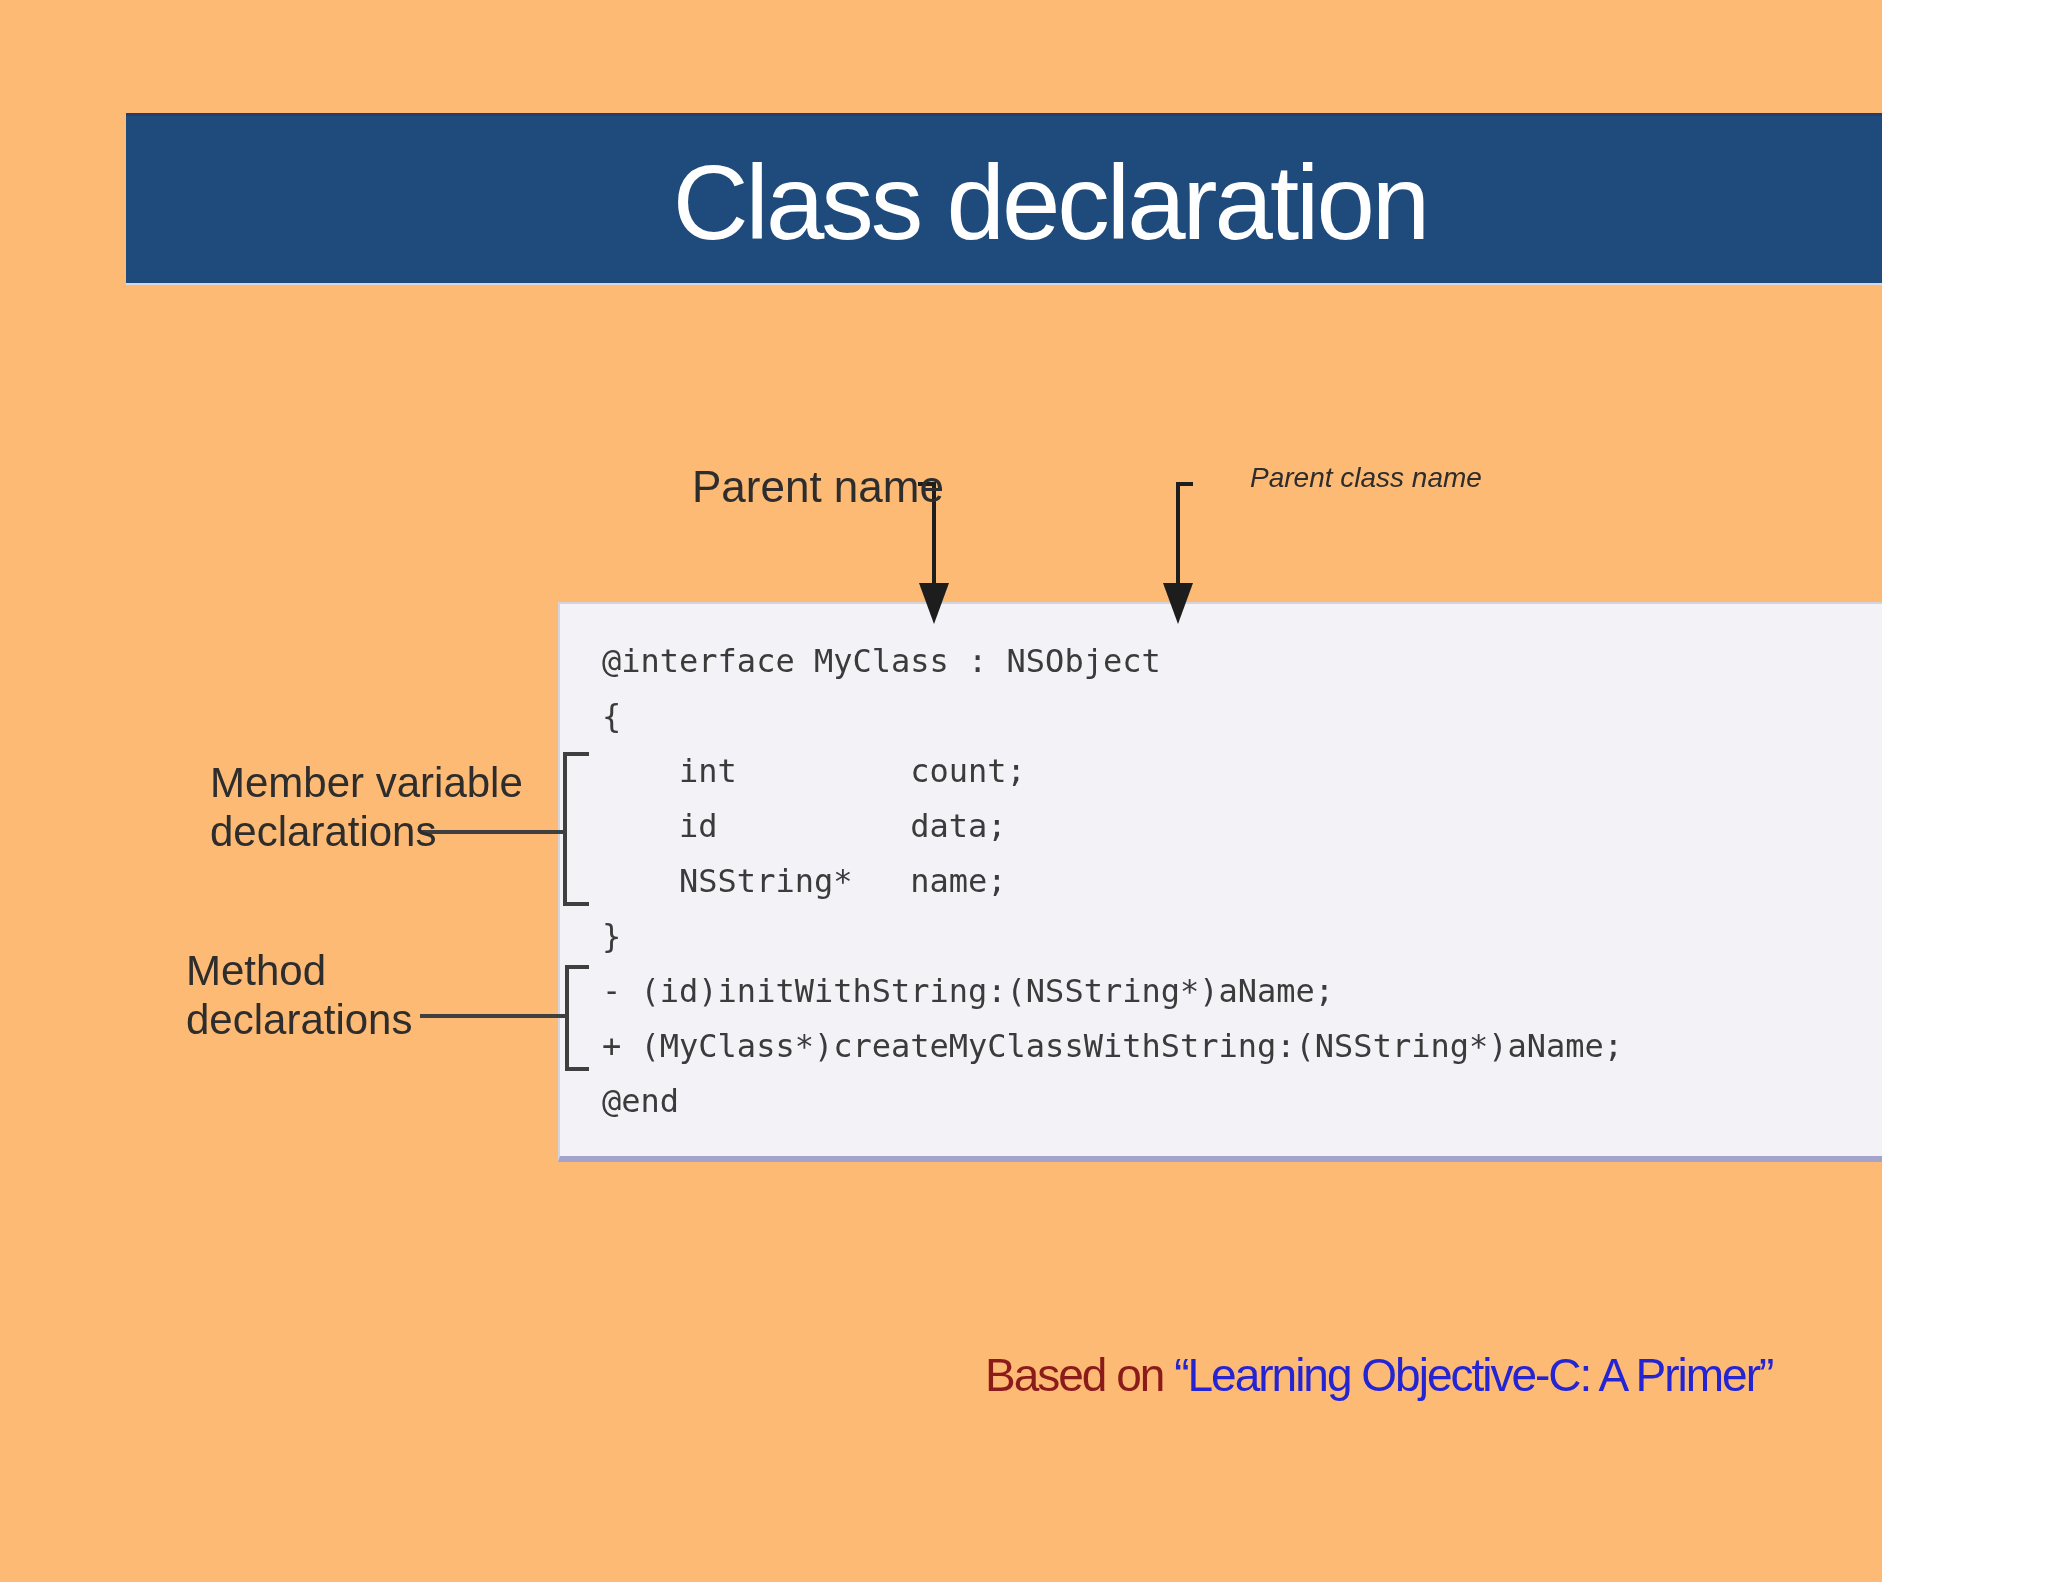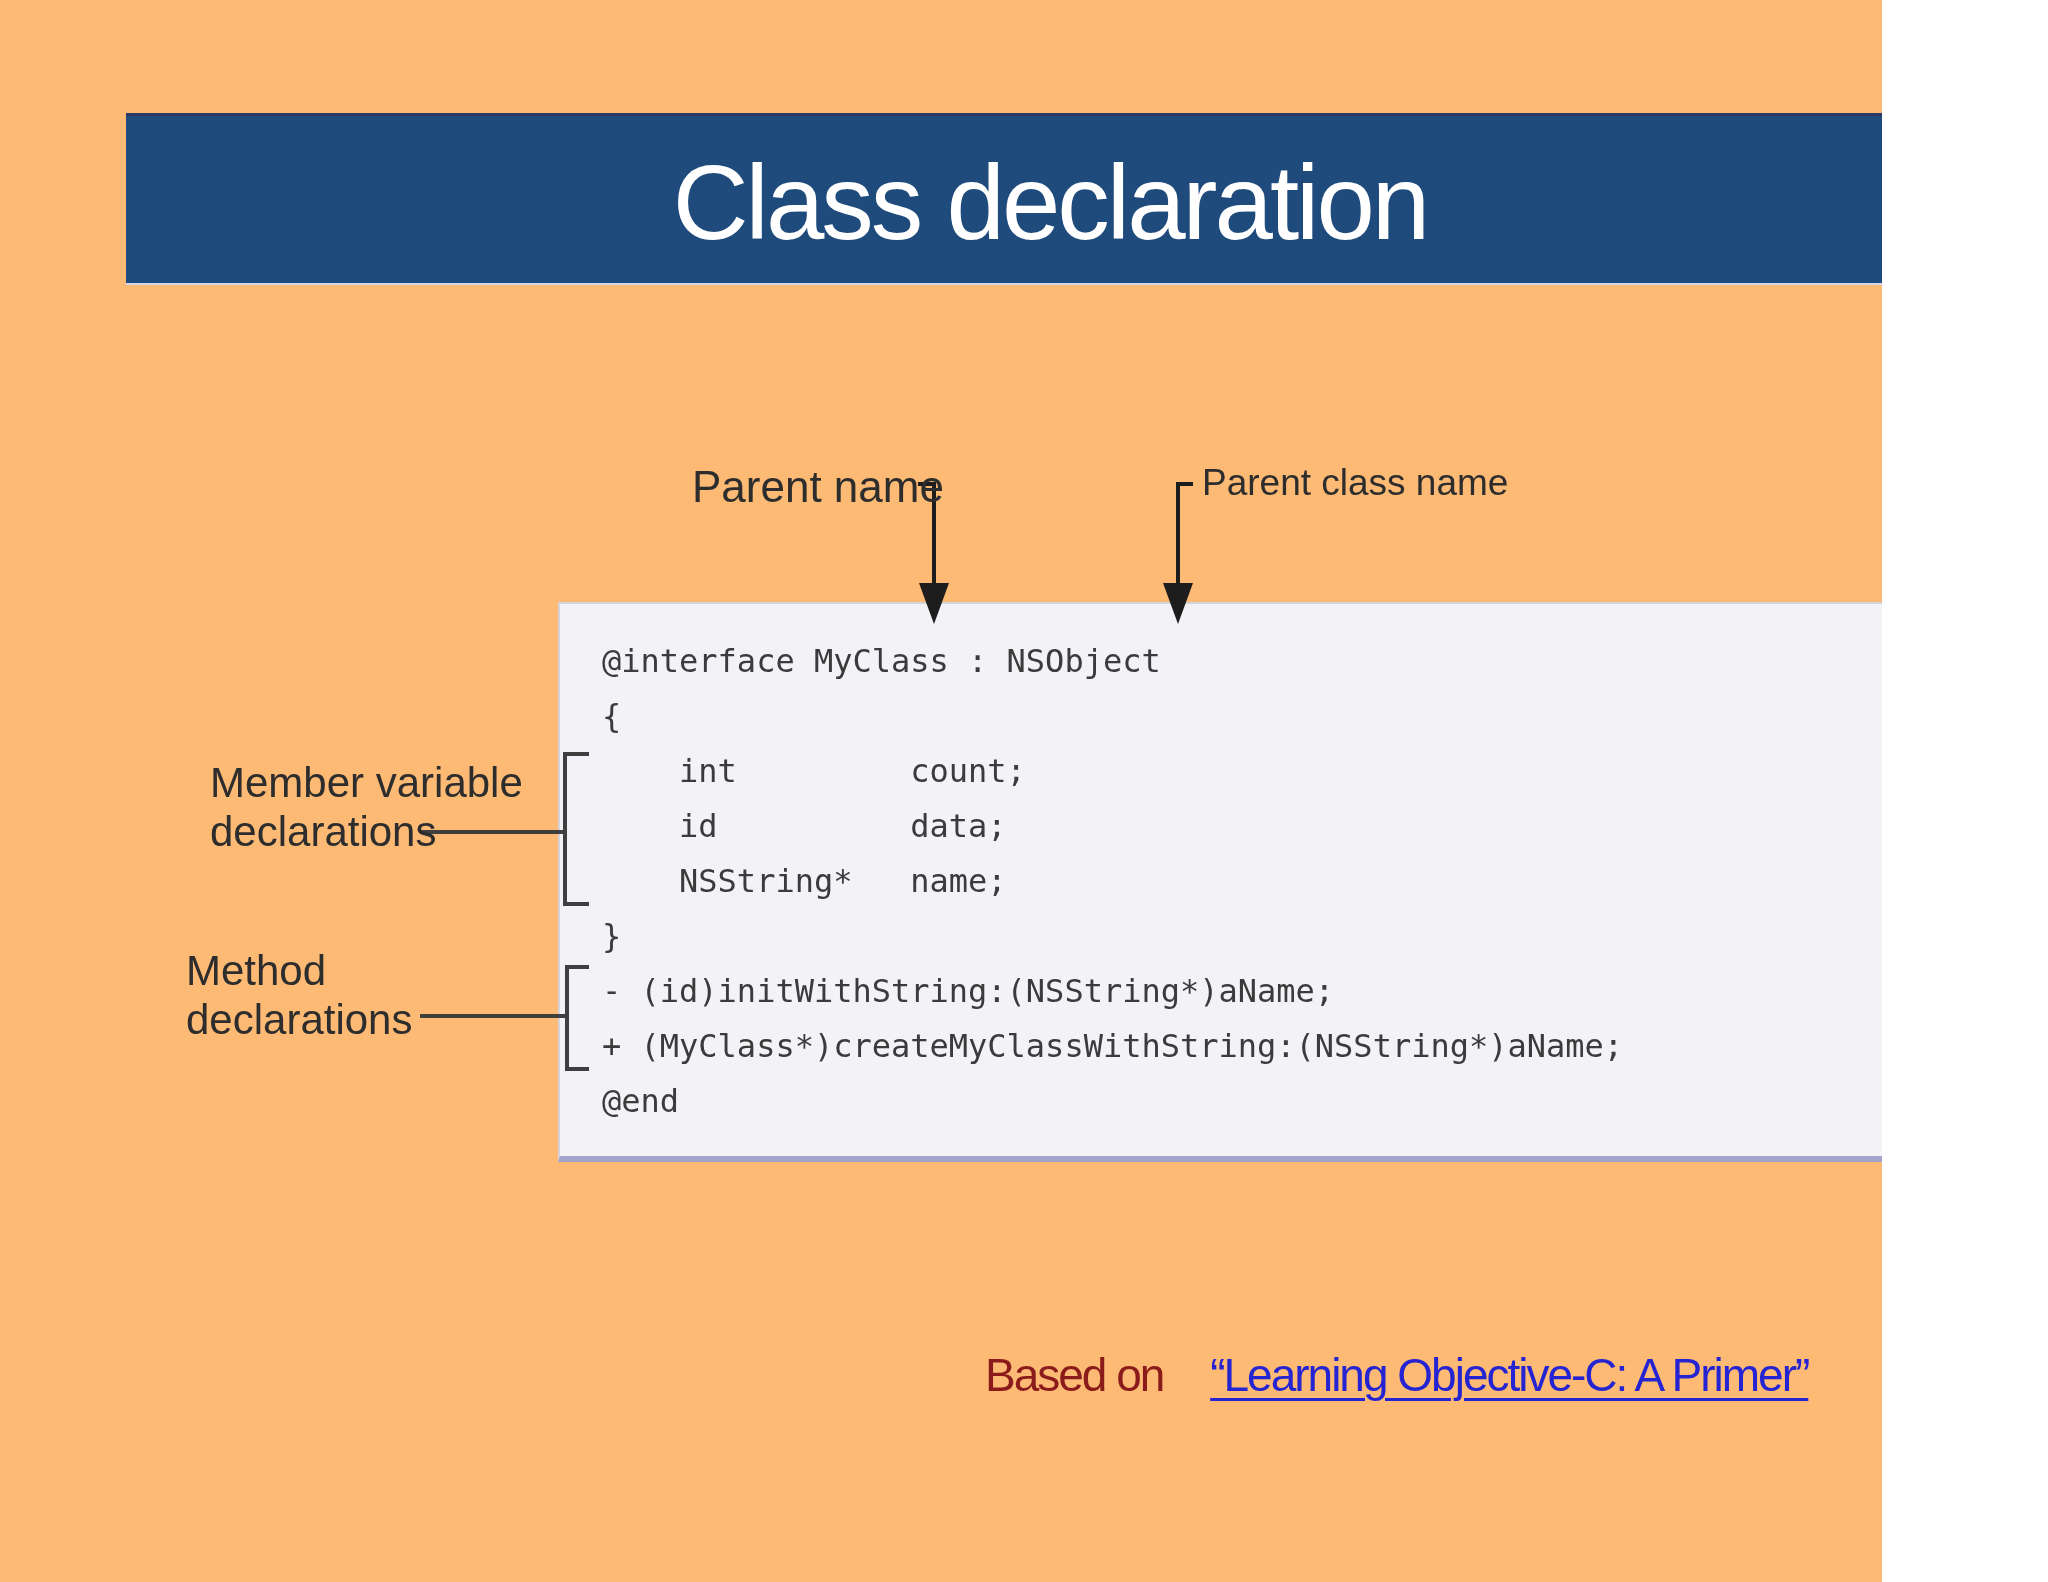--- a/index.html
+++ b/index.html
@@ -45,41 +45,39 @@
     color:#3b3b3b;
     white-space:pre;
   }
   
   .label{
     position:absolute;
     color:#2d2d2d;
     white-space:nowrap;
   }
   .label-class{left:692px;top:462px;font-size:44px;}
-  .label-parent{left:1202px;top:462px;font-size:37px;}
+  .label-parent{left:1250px;top:462px;font-size:28px;font-style:italic;}
   .label-member{left:186px;top:758px;font-size:42px;line-height:49px;margin-left:24px;}
   .label-method{left:186px;top:946px;font-size:42px;line-height:49px;}
   
   .overlay{
     position:absolute;left:0;top:0;width:2048px;height:1582px;
     pointer-events:none;
   }
   
   .citation{
     position:absolute;left:985px;top:1348px;margin:0;
     font-size:46px;letter-spacing:-2px;white-space:nowrap;
   }
   .citation .prefix{color:var(--cite-prefix-color,#8b1b1b);}
   .citation a{
     color:var(--cite-link-color,#2424d2);
-    text-decoration:underline;
     text-decoration-thickness:3px;
     text-underline-offset:7px;
     cursor:pointer;
-    margin-left:36px;
   }
 </style>
 </head>
 <body>
 
 <div class="slide" style="--bar-color: #1e4b7b; --title-color: #ffffff; --codebox-bg: #f2f2f7; --cite-prefix-color: #8b1b1b; --cite-link-color: #2424d2;">
 
   <header class="title-bar">
     <h1>Class declaration</h1>
   </header>

